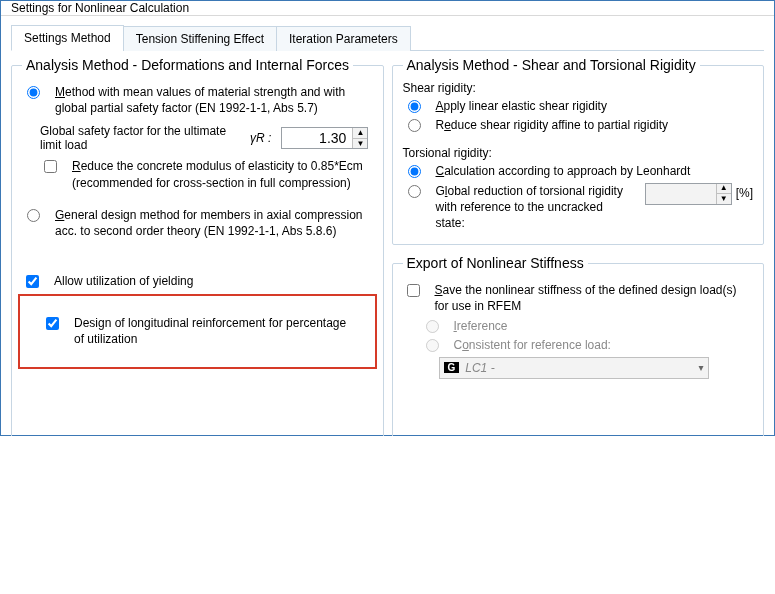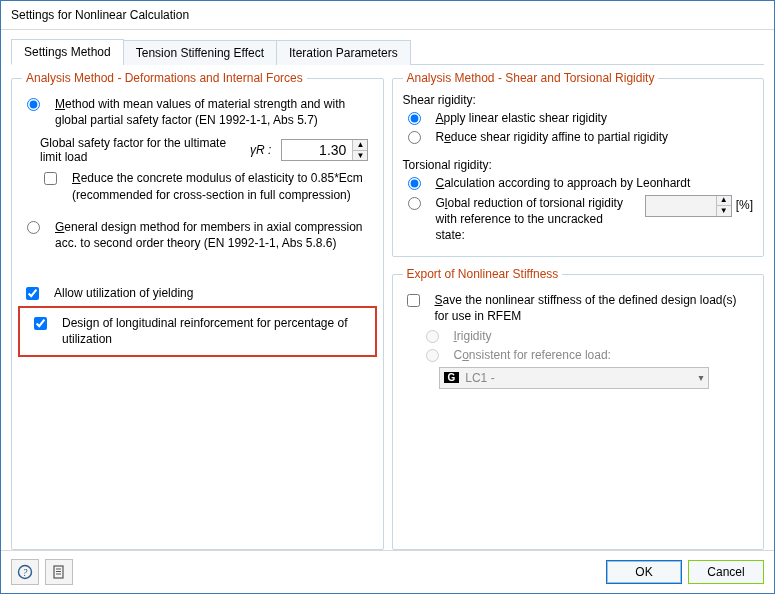--- a/index.html
+++ b/index.html
@@ -5,21 +5,21 @@
   html, body {
     margin: 0;
     padding: 0;
     font-family: "Segoe UI", Tahoma, sans-serif;
     font-size: 12px;
     color: #000;
     background: #fff;
   }
   .window {
     width: 775px;
-    height: 594px;
+    height: 436px;
     border: 1px solid #3b78b5;
     box-sizing: border-box;
     display: flex;
     flex-direction: column;
   }
   .titlebar {
     height: 28px;
     border-bottom: 1px solid #d9d9d9;
     display: flex;
     align-items: center;
@@ -64,23 +64,23 @@
     flex-direction: column;
     gap: 10px;
   }
   fieldset.group {
     border: 1px solid #c7d6e3;
     border-radius: 2px;
     margin: 0;
     padding: 8px 10px 10px 10px;
   }
   fieldset.group > legend {
-    color: #c2410c;
+    color: #000000;
     padding: 0 4px;
-    font-size: 12px;
+    font-size: 14px;
   }
   .row {
     display: flex;
     align-items: flex-start;
     gap: 12px;
     margin: 3px 0;
     line-height: 1.35;
   }
   .radio, .checkbox {
     margin-top: 2px;
@@ -148,21 +148,21 @@
   }
   .dd.disabled { background:#f3f3f3; color:#888; }
   .dd .badge {
     background:#000;
     color:#fff;
     font-weight:bold;
     font-size:10px;
     padding:0 4px;
     margin-right:6px;
   }
-  .dd .ddlabel { flex:1; }
+  .dd .ddlabel { flex:1;font-style:italic; }
   .dd .chev { font-size:10px; color:#666; }
   .highlight-box {
     border: 2px solid #d63a28;
     padding: 3px 6px;
     margin: 2px -4px;
   }
   .footer {
     border-top: 1px solid #d9d9d9;
     padding: 8px 10px;
     display: flex;
@@ -250,21 +250,21 @@
           </div>
 
           <div style="height:28px"></div>
 
           <div class="row">
             <input type="checkbox" class="checkbox" checked="" style="">
             <label>Allow utilization of yielding</label>
           </div>
 
           <div class="highlight-box">
-            <div class="row" style="margin:4px;">
+            <div class="row" style="margin:16px;">
               <input type="checkbox" class="checkbox" checked="" style="">
               <label>Design of longitudinal reinforcement for percentage of utilization</label>
             </div>
           </div>
 
         </fieldset>
       </div>
 
       <div class="col" style="flex:1 1 50%;">
 
@@ -309,21 +309,21 @@
         <fieldset class="group" style="flex:1;">
           <legend>Export of Nonlinear Stiffness</legend>
 
           <div class="row">
             <input type="checkbox" class="checkbox" style="">
             <label><span class="u">S</span><span>ave the nonlinear stiffness of the defined design load(s) for use in RFEM</span></label>
           </div>
 
           <div class="row sub disabled-text">
             <input type="radio" class="radio" name="export" disabled="" style="">
-            <label><span class="u">I</span><span>rigidity</span></label>
+            <label><span class="u">I</span><span>reference</span></label>
           </div>
           <div class="row sub disabled-text">
             <input type="radio" class="radio" name="export" disabled="" style="">
             <label>C<span class="u">o</span><span>nsistent for reference load:</span></label>
           </div>
           <div class="sub" style="margin-left:36px; margin-top:4px;">
             <div class="dd disabled">
               <span class="badge">G</span>
               <span class="ddlabel">LC1 -</span>
               <span class="chev">▾</span>

